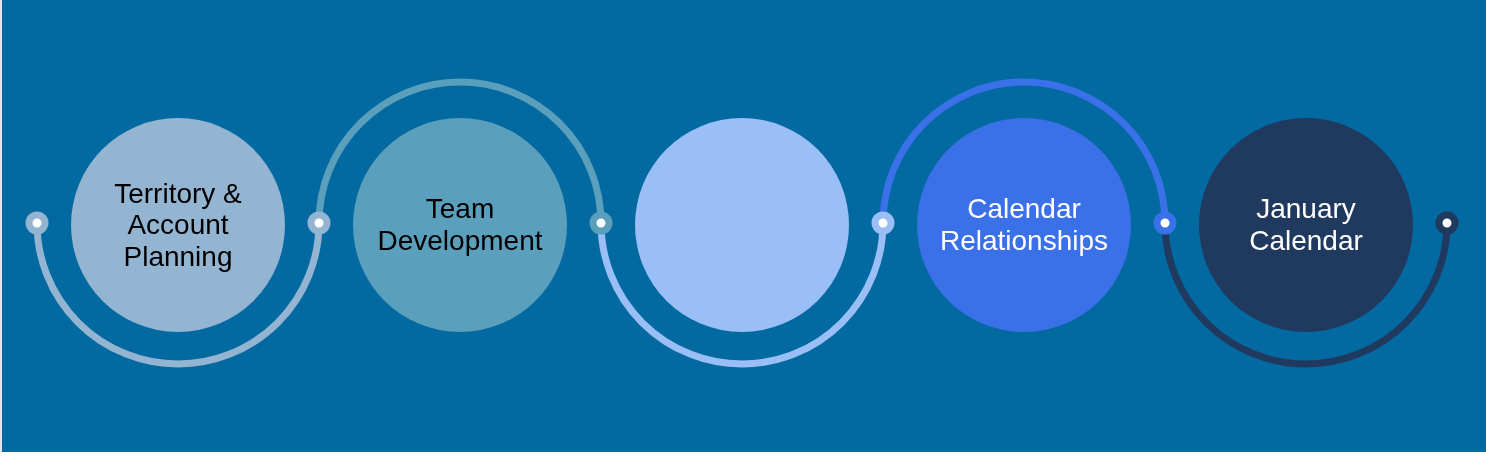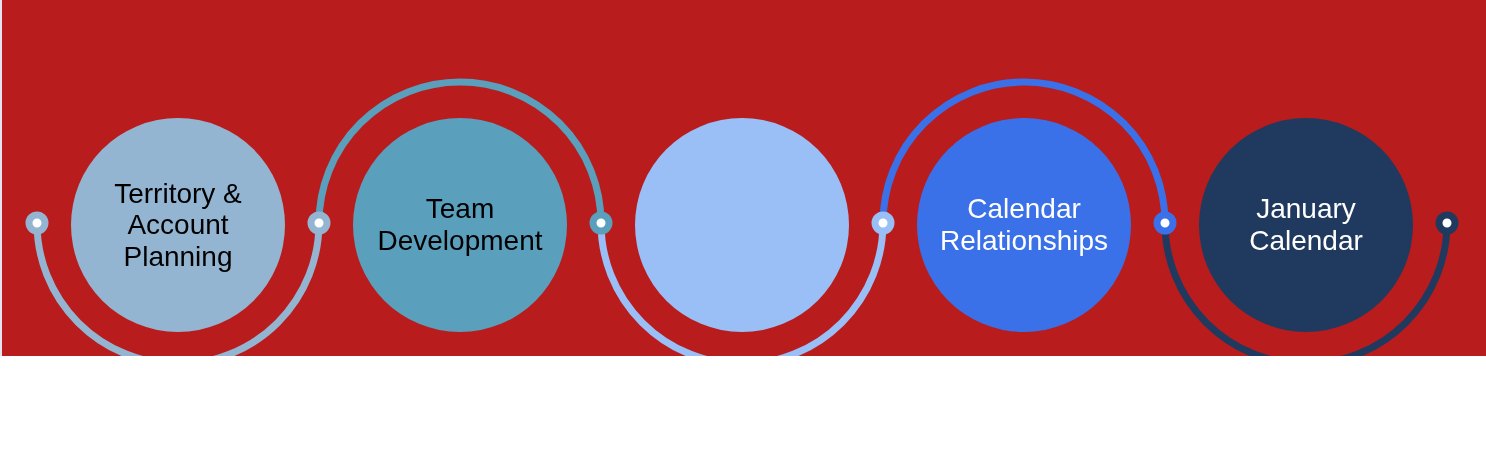--- a/index.html
+++ b/index.html
@@ -4,22 +4,22 @@
 <style>
   html, body {
     margin: 0;
     padding: 0;
     background: #ffffff;
     font-family: "Liberation Sans", sans-serif;
   }
   .canvas {
     position: relative;
     width: 1486px;
-    height: 356px;
-    background: #b91c1c;
+    height: 452px;
+    background: #0369a1;
     overflow: hidden;
   }
   .edge-line {
     position: absolute;
     left: 0;
     top: 0;
     width: 2px;
     height: 100%;
   }
   .diagram-svg {

